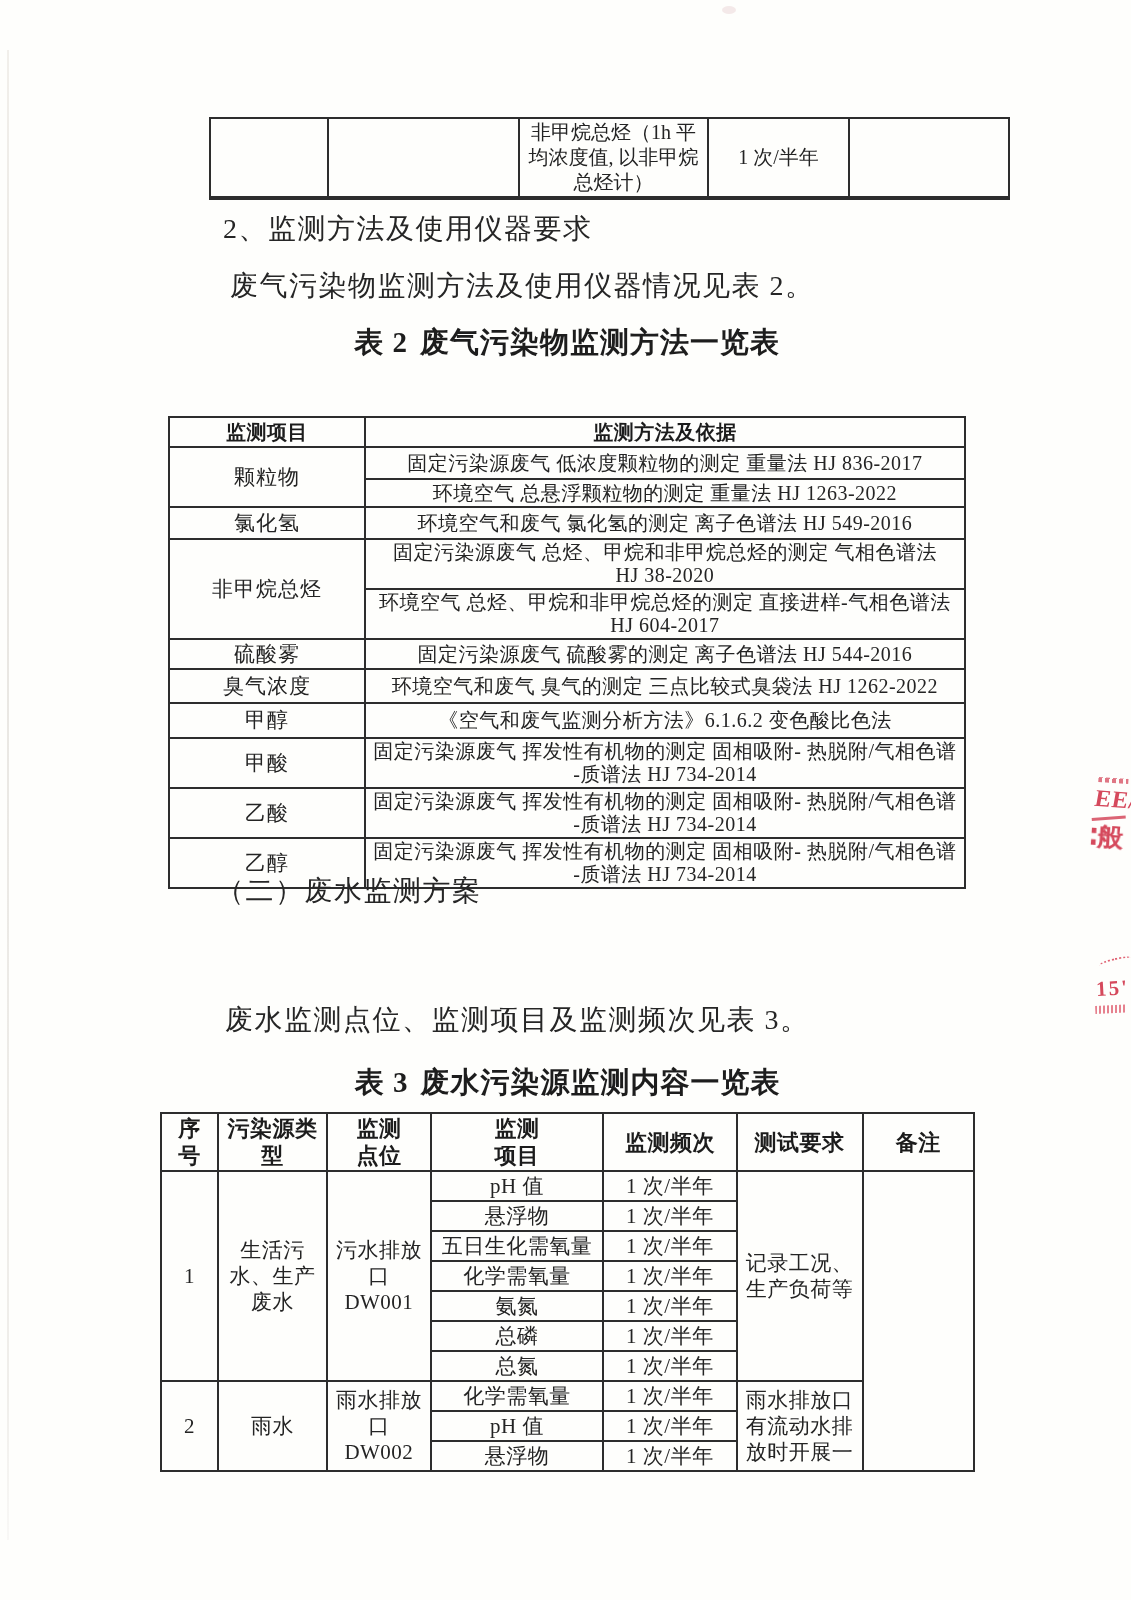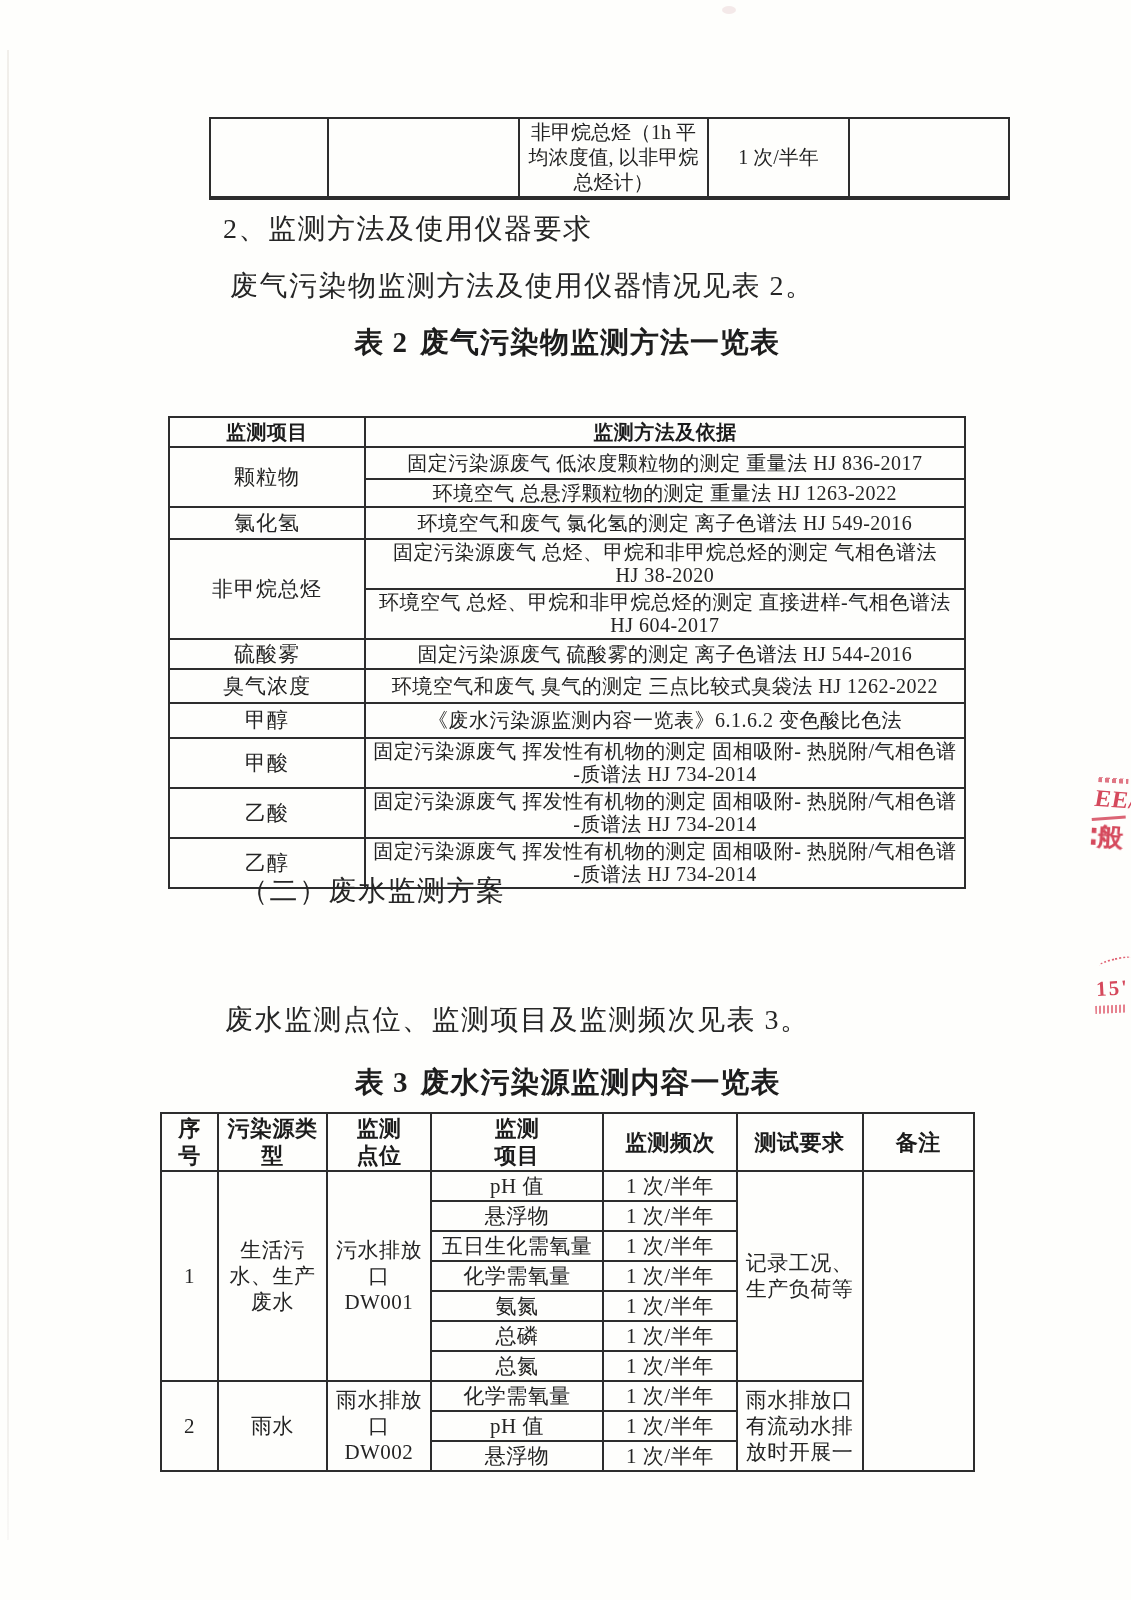--- a/index.html
+++ b/index.html
@@ -133,41 +133,41 @@
     <tr style="height:30px">
       <td class="item-col">硫酸雾</td>
       <td>固定污染源废气 硫酸雾的测定 离子色谱法 HJ 544-2016</td>
     </tr>
     <tr style="height:34px">
       <td class="item-col">臭气浓度</td>
       <td>环境空气和废气 臭气的测定 三点比较式臭袋法 HJ 1262-2022</td>
     </tr>
     <tr style="height:35px">
       <td class="item-col">甲醇</td>
-      <td>《废水污染源监测内容一览表》6.1.6.2 变色酸比色法</td>
+      <td>《空气和废气监测分析方法》6.1.6.2 变色酸比色法</td>
     </tr>
     <tr style="height:48px">
       <td class="item-col">甲酸</td>
       <td>固定污染源废气 挥发性有机物的测定 固相吸附- 热脱附/气相色谱
 -质谱法 HJ 734-2014</td>
     </tr>
     <tr style="height:50px">
       <td class="item-col">乙酸</td>
       <td>固定污染源废气 挥发性有机物的测定 固相吸附- 热脱附/气相色谱
 -质谱法 HJ 734-2014</td>
     </tr>
     <tr style="height:46px">
       <td class="item-col">乙醇</td>
       <td>固定污染源废气 挥发性有机物的测定 固相吸附- 热脱附/气相色谱
 -质谱法 HJ 734-2014</td>
     </tr>
   </tbody>
     </table>
 
-  <div class="tline" style="left:240px;top:877px;">（二）废水监测方案</div>
+  <div class="tline" style="left:216px;top:877px;">（二）废水监测方案</div>
   <div class="tline" style="left:225px;top:1006px;">废水监测点位、监测项目及监测频次见表 3。</div>
 
   <div class="caption" style="left:160px;top:1068px;width:815px;">
     <span>表 3</span><span class="cap-title">废水污染源监测内容一览表</span>
   </div>
 
   <table class="t3">
     <colgroup>
       <col style="width:7.0%">
         <col style="width:13.4%">

